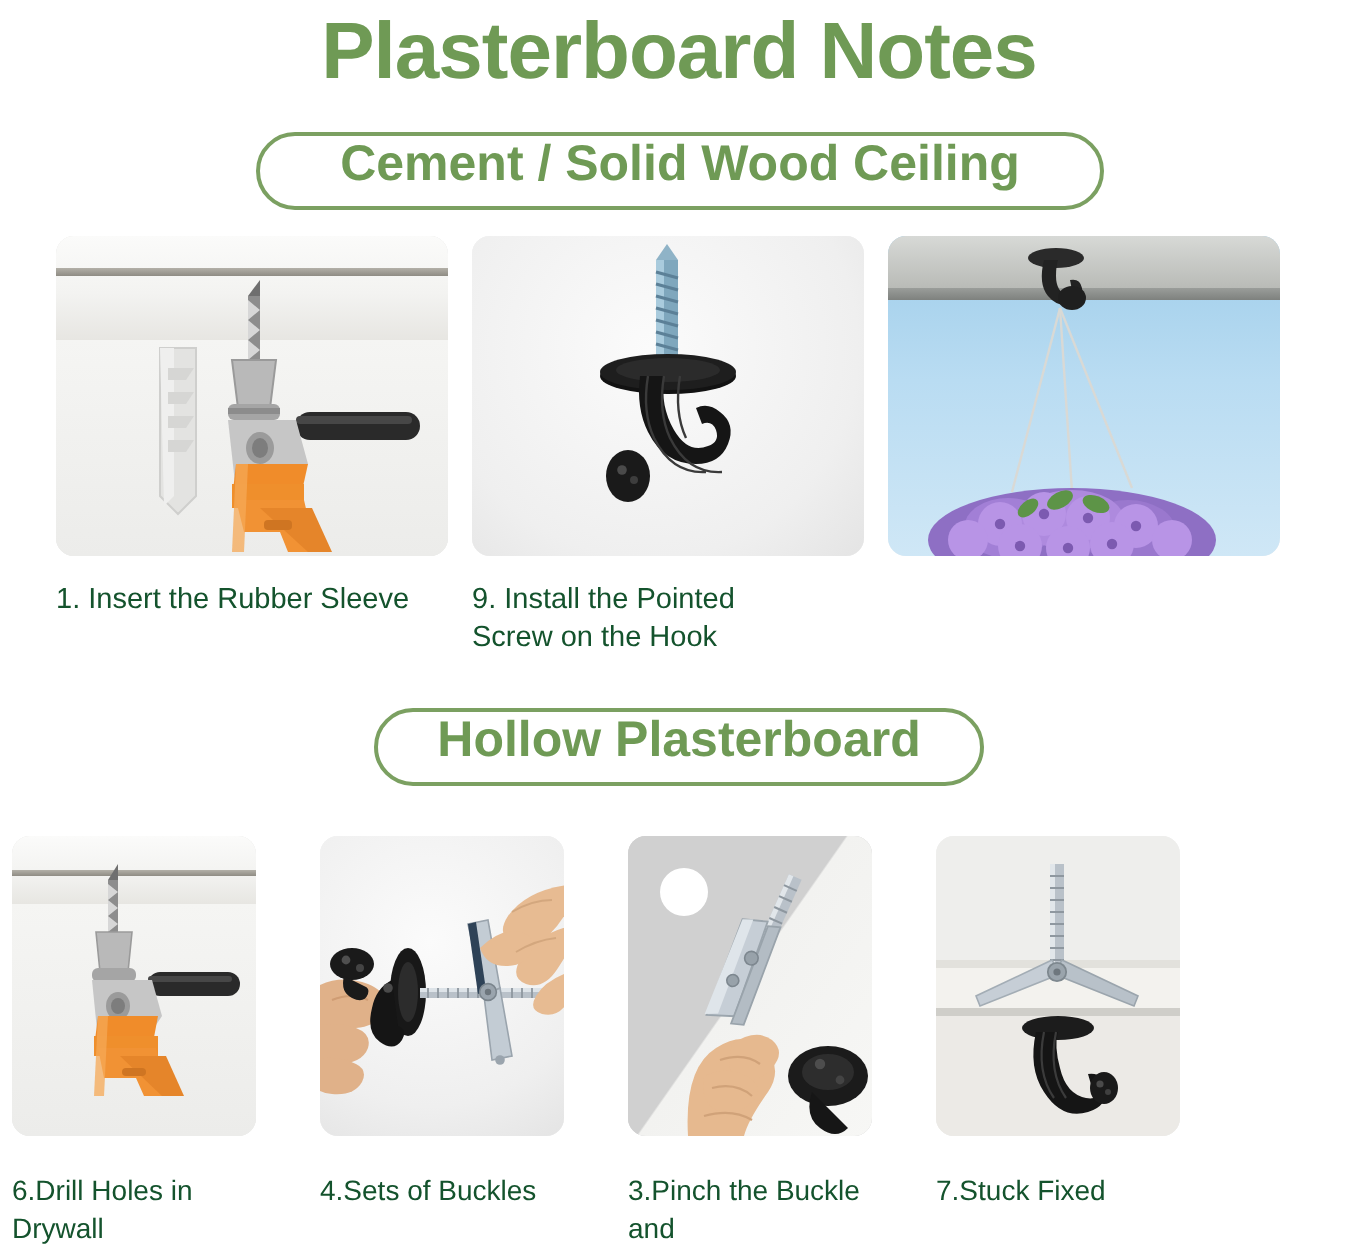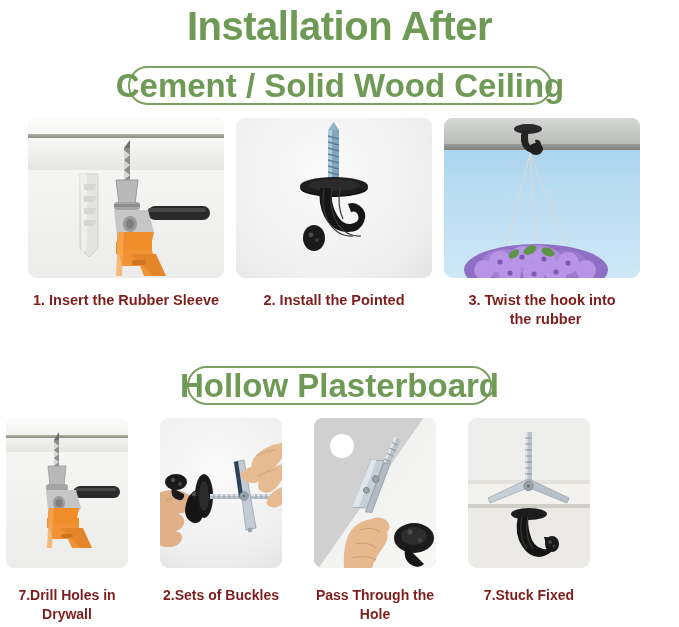--- a/index.html
+++ b/index.html
@@ -30,37 +30,36 @@
     white-space: nowrap;
   }
 
   
   .section-pill {
     position: absolute;
     box-sizing: border-box;
     border: 2px solid #7ba061;
     border-radius: 22px;
     color: #6f9a55;
-    font-size: 33px;
+    font-size: 25px;
     font-weight: bold;
     text-align: center;
     white-space: nowrap;
     display: flex;
-    align-items: center;
     justify-content: center;
   }
   #pill-cement {
     left: 128px;
     top: 66px;
     width: 424px;
     height: 39px;
   }
   #pill-plaster {
     left: 187px;
-    top: 366px;
+    top: 354px;
     width: 305px;
     height: 39px;
   }
 
   
   .row {
     position: absolute;
     display: flex;
   }
   #row-cement {
@@ -98,26 +97,25 @@
     left: 0;
     top: 291px;
     width: 679px;
   }
   #captions-plaster {
     left: 0;
     top: 586px;
     width: 679px;
   }
   .caption {
-    color: #7f1d1d;
+    color: #14532d;
     font-size: 14.5px;
-    font-weight: bold;
+    font-weight: normal;
     line-height: 19px;
     flex: none;
-    text-align: center;
   }
   #captions-cement .caption { width: 196px; margin-left: 12px; }
   #captions-cement .caption:first-child { margin-left: 28px; }
   #captions-plaster .caption { width: 122px; margin-left: 32px; }
   #captions-plaster .caption:first-child { margin-left: 6px; }
   #captions-plaster .caption { font-size: 14px; }
 
   .caption .l2 { display: block; padding-left: 7px; }
   .caption .l2.flush { padding-left: 0; }
 
@@ -173,21 +171,21 @@
     position: absolute; inset: 0;
     background: radial-gradient(circle at 45% 35%, #fbfbfb 0%, #efefef 70%, #e4e4e4 100%);
   }
 
   svg { display: block; }
   .svg-fill { position: absolute; inset: 0; width: 100%; height: 100%; }
 </style>
 </head>
 <body>
 
-<div id="page-title">Installation After</div>
+<div id="page-title">Plasterboard Notes</div>
 
 <div id="pill-cement" class="section-pill">
   <span>Cement / Solid Wood Ceiling</span>
 </div>
 
 <div id="row-cement" class="row">
 
   <div class="card">
     <div class="scene">
       <div class="ceiling-bg"></div>
@@ -335,25 +333,22 @@
       </svg>
     </div>
   </div>
 </div>
 
 <div id="captions-cement" class="caption-row">
   <div class="caption">
     <span>1. Insert the Rubber Sleeve</span>
   </div>
   <div class="caption">
-    <span>2. Install the Pointed</span>
-  </div>
-  <div class="caption">
-    <span>3. Twist the hook into</span>
-    <span class="l2">the rubber</span>
+    <span>9. Install the Pointed</span>
+    <span class="l2 flush">Screw on the Hook</span>
   </div>
 </div>
 
 <div id="pill-plaster" class="section-pill">
   <span>Hollow Plasterboard</span>
 </div>
 
 <div id="row-plaster" class="row">
 
   <div class="card">
@@ -553,24 +548,25 @@
           <circle cx="82" cy="124" r="1.8" fill="#4a4a4a"></circle>
           <circle cx="86" cy="128" r="1.5" fill="#3f3f3f"></circle>
         </g>
       </svg>
     </div>
   </div>
 </div>
 
 <div id="captions-plaster" class="caption-row">
   <div class="caption">
-    <span>7.Drill Holes in Drywall</span>
+    <span>6.Drill Holes in Drywall</span>
   </div>
   <div class="caption">
-    <span>2.Sets of Buckles</span>
+    <span>4.Sets of Buckles</span>
   </div>
   <div class="caption">
+    <span>3.Pinch the Buckle and</span>
     <span class="l2 flush">Pass Through the Hole</span>
   </div>
   <div class="caption">
     <span>7.Stuck Fixed</span>
   </div>
 </div>
 
 </body></html>

